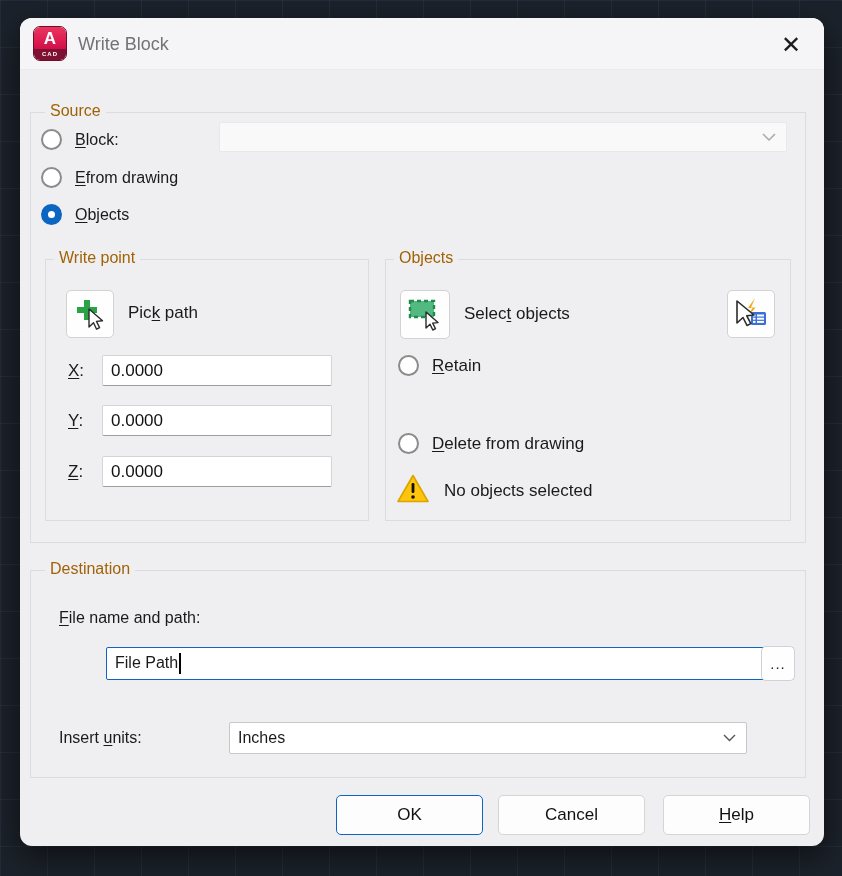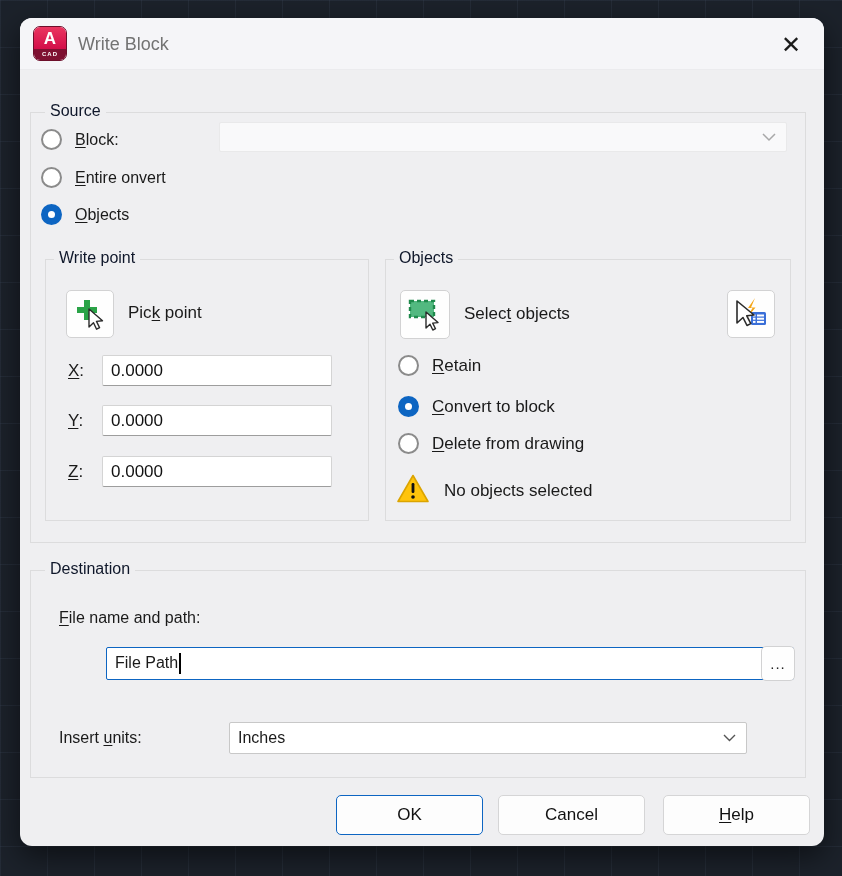--- a/index.html
+++ b/index.html
@@ -47,21 +47,21 @@
   .close-btn {
     position:absolute; right:16px; top:10px; width:34px; height:34px;
     background:transparent; border:none; cursor:pointer;
     font-size:24px; font-weight:300; color:#1b1b1b; line-height:34px; text-align:center;
     font-family:"DejaVu Sans", sans-serif;
   }
   
   .group { position:absolute; border:1px solid #dcdcdd; background:transparent; }
   .group-label {
     position:absolute; top:-11px; left:14px; background:#efeff1;
-    padding:0 5px; font-size:16px; color:#0f172a; white-space:nowrap;
+    padding:0 5px; font-size:16px; color:#a16207; white-space:nowrap;
   }
   
   .radio-row { position:absolute; display:flex; align-items:center; gap:13px; cursor:pointer; }
   .radio {
     width:21px; height:21px; border-radius:50%; background:#fff;
     border:2px solid #8b8b8b; flex:0 0 auto; position:relative;
   }
   .radio.checked { background:#0d65c2; border-color:#0d65c2; }
   .radio.checked::after {
     content:""; position:absolute; inset:0; margin:auto;
@@ -130,40 +130,40 @@
       <span class="combo-text"></span>
       <span class="chev">
         <svg width="14" height="9" viewBox="0 0 14 9">
             <path d="M1 1 L7 7 L13 1" stroke="#a8a8a8" stroke-width="1.5" fill="none"></path>
           </svg>
       </span>
     </div>
 
     <div class="radio-row" style="left:10px; top:54px;">
       <span class="radio"></span>
-      <span class="radio-label"><span></span><span class="mn">E</span><span>ntire onvert</span></span>
+      <span class="radio-label"><span></span><span class="mn">E</span><span>from drawing</span></span>
     </div>
 
     <div class="radio-row" style="left:10px; top:91px;">
       <span class="radio checked"></span>
       <span class="radio-label"><span></span><span class="mn">O</span><span>bjects</span></span>
     </div>
 
     <div class="group" style="left:14px; top:146px; width:324px; height:262px;">
       <span class="group-label" style="left:8px;">Write point</span>
 
       <button class="tool-btn" style="left:20px; top:30px; width:48px; height:48px;">
         <span>
           <svg width="34" height="34" viewBox="0 0 34 34">
             <path d="M11 4 h6 v7 h7 v6 h-7 v7 h-6 v-7 h-7 v-6 h7 z" fill="#2aa347"></path>
             <path d="M16 13 L16 31 L20.5 26.8 L23.6 33.2 L26.6 31.7 L23.5 25.4 L29.5 24.8 Z" fill="#fff" stroke="#2b2b2b" stroke-width="1.4" stroke-linejoin="round"></path>
           </svg>
         </span>
       </button>
-      <span class="tool-label" style="left:82px; top:43px;"><span>Pic</span><span class="mn">k</span><span> point</span></span>
+      <span class="tool-label" style="left:82px; top:43px;"><span>Pic</span><span class="mn">k</span><span> path</span></span>
 
       <span class="coord-label" style="left:22px; top:101px;"><span class="mn">X</span><span>:</span></span>
       <input class="field" style="left: 56px; top: 95px;" value="0.0000">
 
       <span class="coord-label" style="left:22px; top:151px;"><span class="mn">Y</span><span>:</span></span>
       <input class="field" style="left: 56px; top: 145px;" value="0.0000">
 
       <span class="coord-label" style="left:22px; top:202px;"><span class="mn">Z</span><span>:</span></span>
       <input class="field" style="left: 56px; top: 196px;" value="0.0000">
     </div>
@@ -195,24 +195,20 @@
             <path d="M4 6 L4 28 L10 22.5 L14 30.5 L17.8 28.6 L13.8 20.8 L21 20 Z" fill="#fff" stroke="#2b2b2b" stroke-width="1.6" stroke-linejoin="round"></path>
           </svg>
         </span>
       </button>
 
       <div class="radio-row" style="left:12px; top:95px;text-align:right;">
         <span class="radio"></span>
         <span class="radio-label" style="font-size:17px;"><span></span><span class="mn">R</span><span>etain</span></span>
       </div>
 
-      <div class="radio-row" style="left:12px; top:136px;">
-        <span class="radio checked"></span>
-        <span class="radio-label" style="font-size:17px;"><span></span><span class="mn">C</span><span>onvert to block</span></span>
-      </div>
 
       <div class="radio-row" style="left:12px; top:173px;">
         <span class="radio"></span>
         <span class="radio-label" style="font-size:17px;"><span></span><span class="mn">D</span><span>elete from drawing</span></span>
       </div>
 
       <div class="warn-row" style="left:10px; top:213px;">
         <span>
           <svg width="34" height="31" viewBox="0 0 34 31">
             <path d="M17 2.5 L32 28.5 L2 28.5 Z" fill="#ffc40c" stroke="#dba400" stroke-width="1.6" stroke-linejoin="round"></path>

